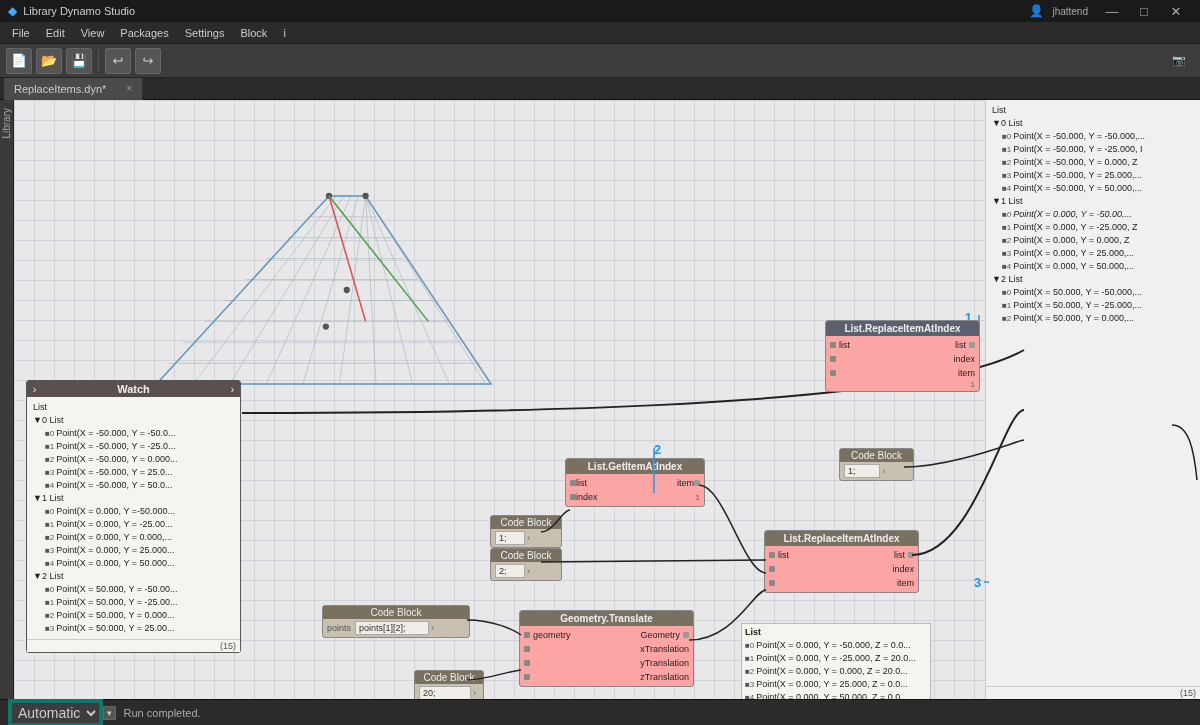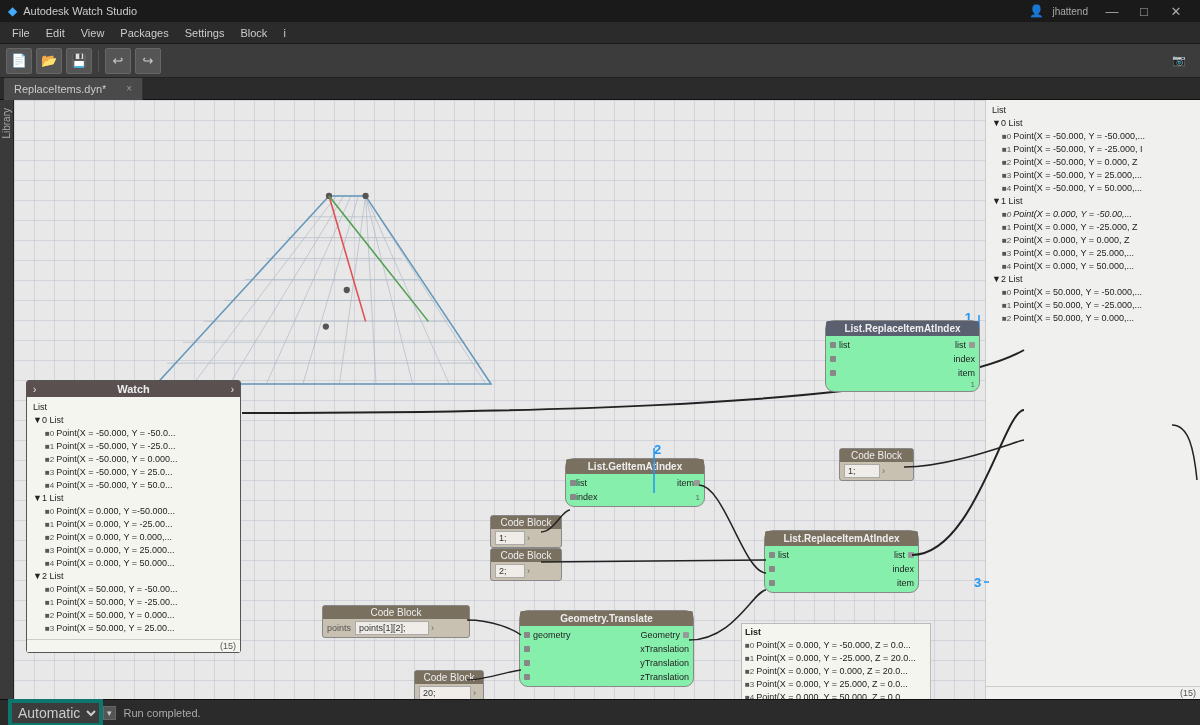--- a/index.html
+++ b/index.html
@@ -150,23 +150,23 @@
       right: 6px;
       top: 2px;
       display: flex;
       gap: 2px;
     }
     .nav-icon { width: 18px; height: 16px; background: #555; border: 1px solid #666; color: #ccc; font-size: 9px; display: flex; align-items: center; justify-content: center; cursor: pointer; }
 
     
     .node {
       position: absolute;
-      background: #86efac;
+      background: #fca5a5;
       border: 1px solid #888;
-      border-radius: 9px;
+      border-radius: 3px;
       font-size: 10px;
       color: #222;
     }
     .node-header {
       background: #7a7060;
       color: #eee;
       padding: 2px 6px;
       font-size: 10px;
       font-weight: 600;
       border-radius: 2px 2px 0 0;
@@ -342,21 +342,21 @@
       padding: 3px;
       min-width: 170px;
     }
   </style>
 </head>
 <body>
 
 <div id="titlebar">
   <div id="titlebar-left">
     <span style="color:#4af;font-size:12px;">◆</span>
-    <span id="titlebar-title">Autodesk Watch Studio</span>
+    <span id="titlebar-title">Library Dynamo Studio</span>
   </div>
   <div id="titlebar-right" style="display:flex;align-items:center;gap:8px;">
     <span style="font-size:12px;">👤</span>
     <span style="font-size:10px;color:#aaa;">jhattend</span>
     <div id="titlebar-controls">
       <button class="title-btn">—</button>
       <button class="title-btn">□</button>
       <button class="title-btn close">✕</button>
     </div>
   </div>

